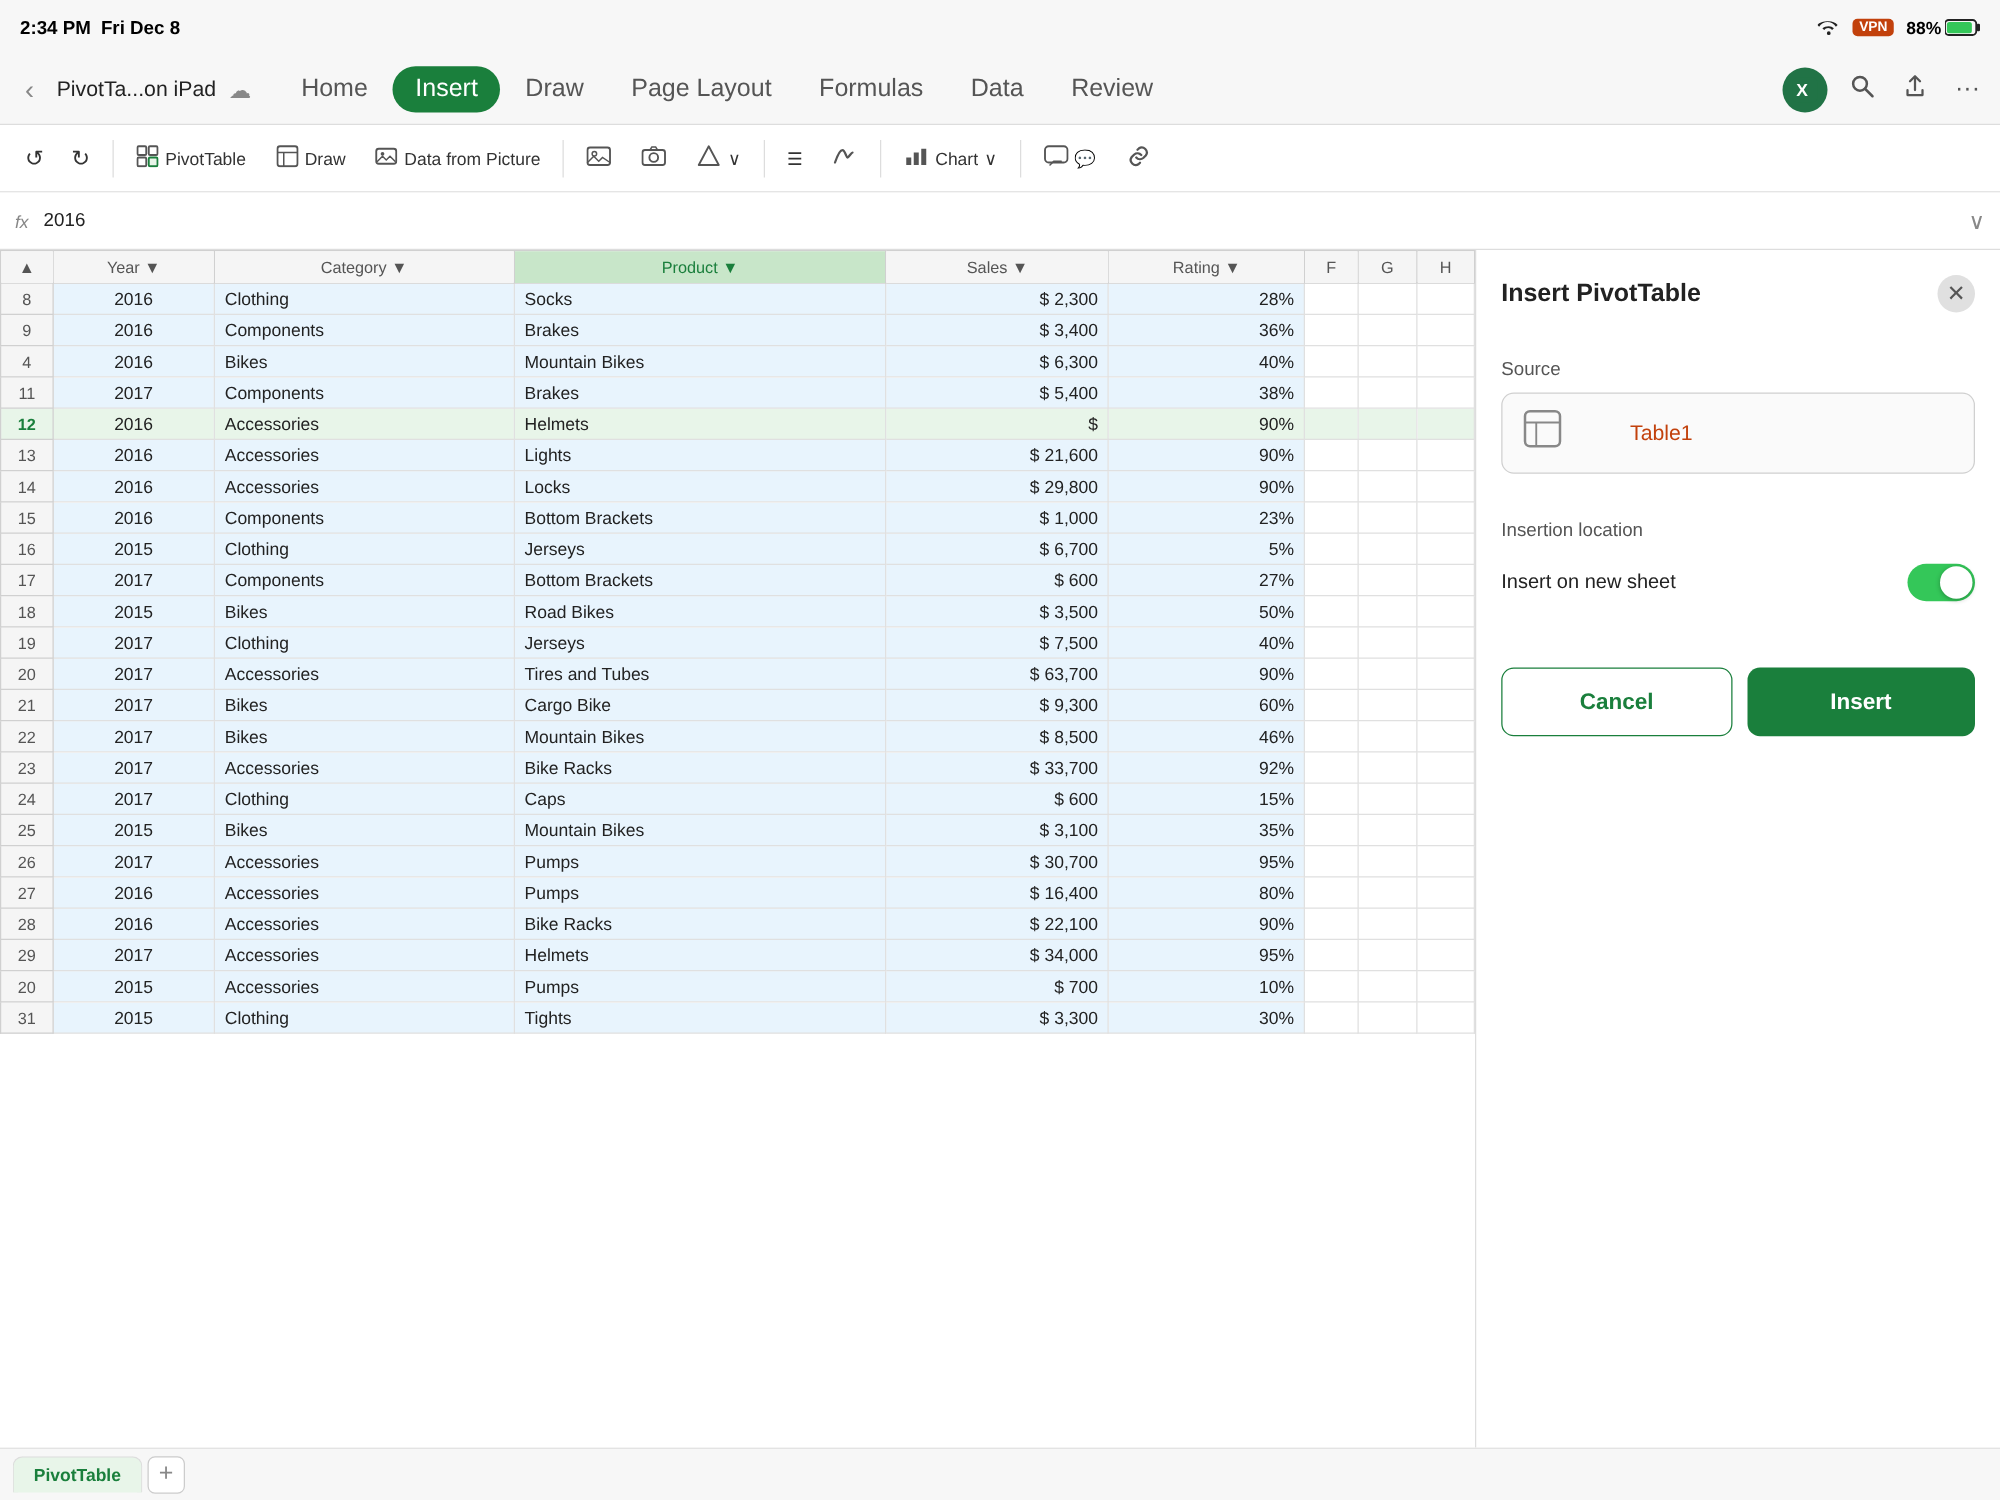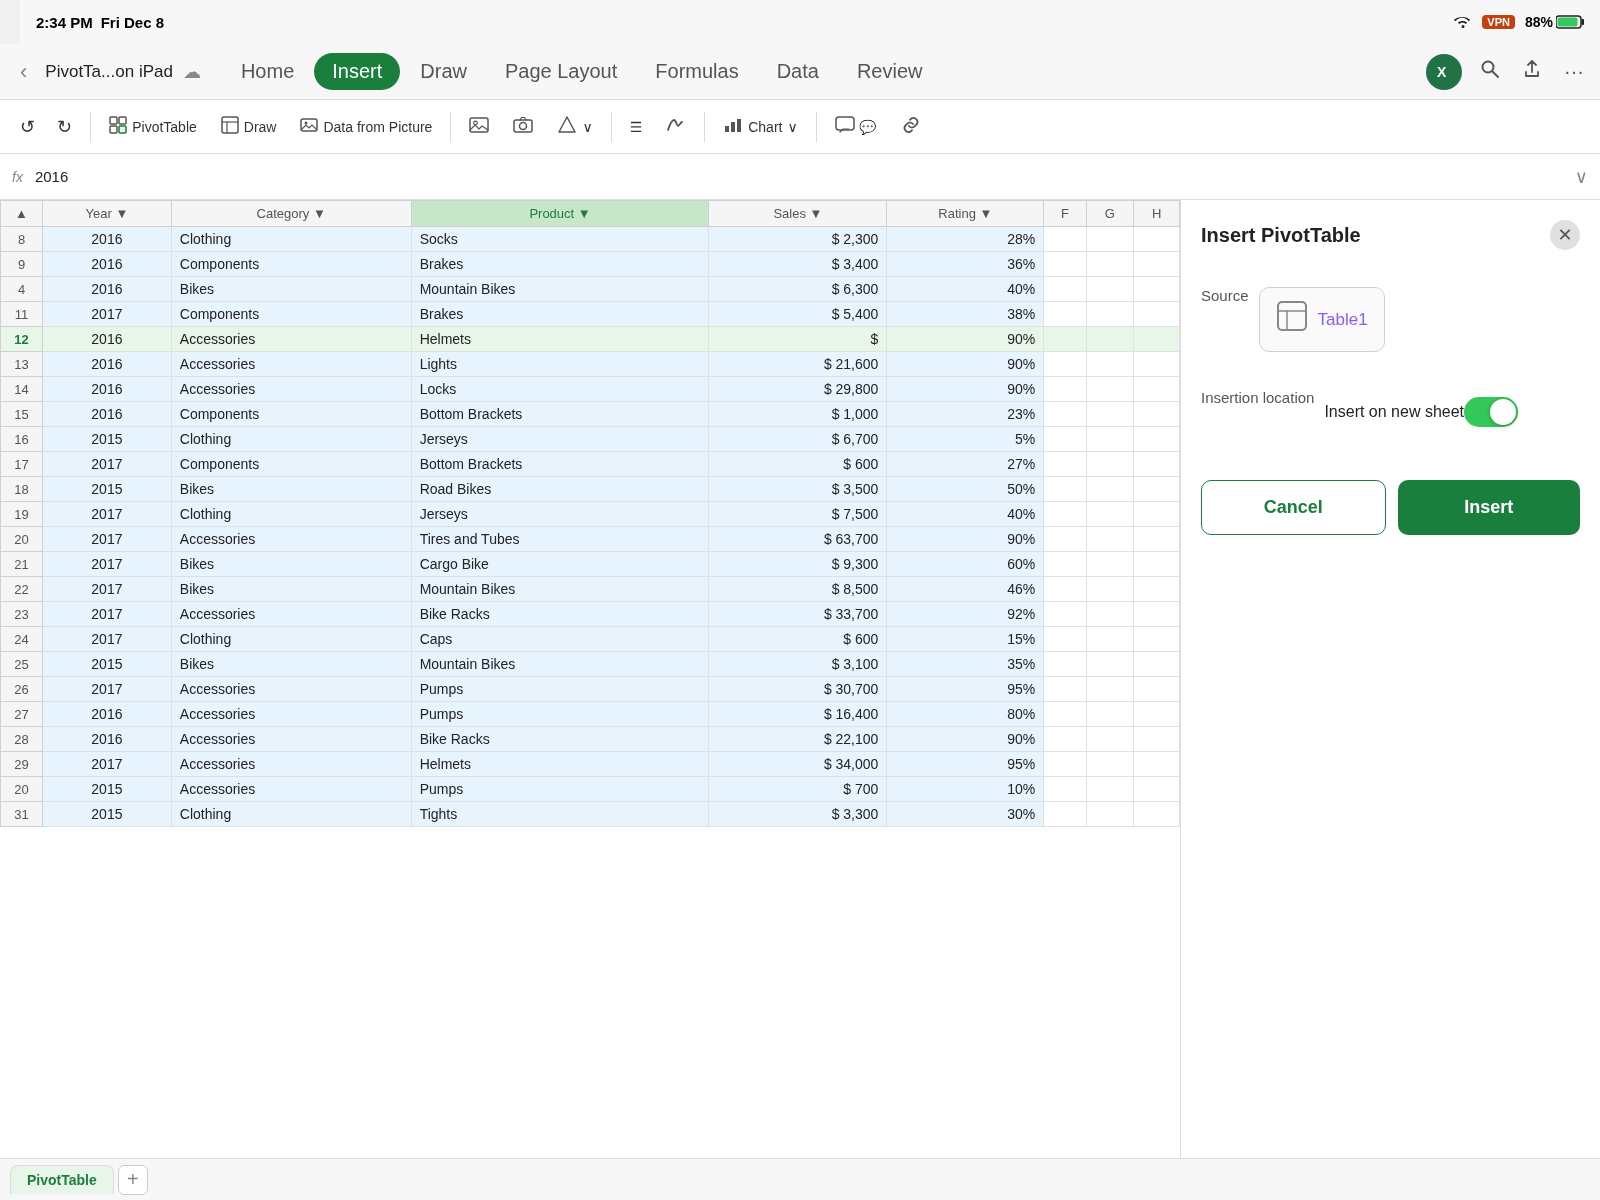--- a/index.html
+++ b/index.html
@@ -1,21 +1,21 @@
 <!DOCTYPE html>
 <html><head>
   <meta charset="utf-8">
   <style>
     * { box-sizing: border-box; margin: 0; padding: 0; }
     body { font-family: -apple-system, BlinkMacSystemFont, 'Helvetica Neue', Arial, sans-serif; background: #f0f0f0; width: 1600px; height: 1200px; overflow: hidden; }
 
     
     .status-bar {
       display: flex; align-items: center; justify-content: space-between;
-      background: #f7f7f7; height: 44px; padding: 0 16px; font-size: 15px; font-weight: 600; margin-left: 20px;
+      background: #f7f7f7; height: 44px; padding: 0 16px; font-size: 15px; font-weight: 600;
     }
     .status-left { display: flex; align-items: center; gap: 8px; }
     .status-right { display: flex; align-items: center; gap: 10px; font-size: 14px; }
     .wifi-icon, .vpn-badge, .battery { display: inline-flex; align-items: center; }
     .vpn-badge { background: #c2410c; color: #fff; border-radius: 4px; padding: 1px 5px; font-size: 11px; font-weight: 700; }
     .battery-block { display: inline-flex; align-items: center; gap: 3px; font-size: 14px; font-weight: 600; }
 
     
     .title-bar {
       display: flex; align-items: center; background: #f7f7f7;
@@ -95,30 +95,30 @@
       padding: 20px; display: flex; flex-direction: column; gap: 37px;
     }
     .panel-header { display: flex; align-items: center; justify-content: space-between; }
     .panel-title { font-size: 20px; font-weight: 600; color: #222; }
     .panel-close {
       width: 30px; height: 30px; border-radius: 50%; background: #e0e0e0;
       border: none; font-size: 18px; color: #555; cursor: pointer;
       display: flex; align-items: center; justify-content: center;
     }
 
-    .panel-section { display: flex; gap: 10px; }
+    .panel-section { display: flex; flex-direction: column; gap: 10px; }
     .section-label { font-size: 15px; font-weight: 500; color: #555; }
 
     .source-box {
       display: flex; align-items: center; gap: 10px;
       border: 1px solid #d0d0d0; border-radius: 10px; padding: 12px 16px;
       background: #fafafa;
     }
     .source-icon { font-size: 28px; color: #555; }
-    .source-name { font-size: 17px; font-weight: 500; color: #8b5cf6; }
+    .source-name { font-size: 17px; font-weight: 500; color: #c2410c; margin-left: 44px; }
 
     .insert-location-row {
       display: flex; align-items: center; justify-content: space-between;
       padding: 8px 0;
     }
     .insert-location-label { font-size: 16px; color: #222; }
 
     
     .toggle-track {
       width: 54px; height: 30px; border-radius: 15px; background: #34c759;

